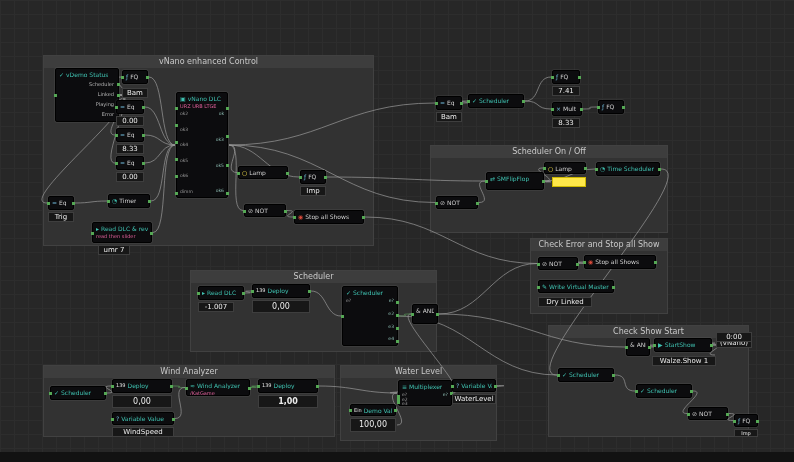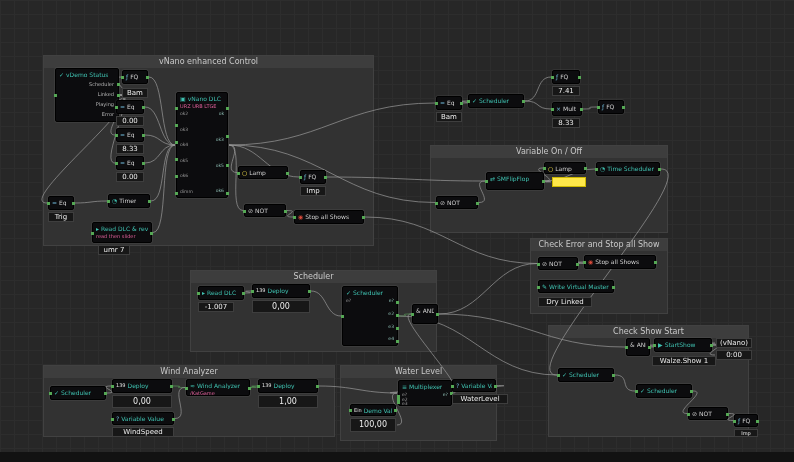--- a/index.html
+++ b/index.html
@@ -87,21 +87,21 @@
         <path d="M 693 391 C 709 391, 671 413.5, 687 413.5" fill="none" stroke="#9a9a9a" stroke-width="1" opacity="0.7"></path>
         <path d="M 729 413.5 C 745 413.5, 717 420.5, 733 420.5" fill="none" stroke="#9a9a9a" stroke-width="1" opacity="0.7"></path>
         <path d="M 651 347 C 667 347, 637 345, 653 345" fill="none" stroke="#9a9a9a" stroke-width="1" opacity="0.7"></path>
         <path d="M 713 345 C 729 345, 699 343, 715 343" fill="none" stroke="#9a9a9a" stroke-width="1" opacity="0.7"></path>
         <path d="M 713 345 C 729 345, 699 355, 715 355" fill="none" stroke="#9a9a9a" stroke-width="1" opacity="0.7"></path>
       </svg>
   <div class="group" style="left: 43px; top: 55px; width: 331px; height: 191px;">
         <div class="group-title">vNano enhanced Control</div>
       </div>
       <div class="group" style="left: 430px; top: 145px; width: 238px; height: 88px;">
-        <div class="group-title">Variable On / Off</div>
+        <div class="group-title">Scheduler On / Off</div>
       </div>
       <div class="group" style="left: 530px; top: 238px; width: 138px; height: 76px;">
         <div class="group-title">Check Error and Stop all Show</div>
       </div>
       <div class="group" style="left: 190px; top: 270px; width: 247px; height: 82px;">
         <div class="group-title">Scheduler</div>
       </div>
       <div class="group" style="left: 43px; top: 365px; width: 292px; height: 72px;">
         <div class="group-title">Wind Analyzer</div>
       </div>
@@ -433,21 +433,21 @@
         <div class="pin" style="background: rgb(85, 168, 85); top: 6.5px; right: -2px;"></div>
       </div>
       <div class="node" style="left: 258px; top: 379px; width: 60px; height: 14px;">
         <div class="node-head">
           <span class="badge">139</span>
           <span class="ntitle" style="color: rgb(63, 193, 176);">Deploy</span>
         </div>
         <div class="pin" style="background: rgb(85, 168, 85); top: 5px; left: -2px;"></div>
         <div class="pin" style="background: rgb(85, 168, 85); top: 5px; right: -2px;"></div>
       </div>
-      <div class="iobox" style="font-size: 8px; left: 258px; top: 395px; width: 60px; height: 13px;">1,00</div>
+      <div class="iobox" style="font-size: 8px; left: 258px; top: 395px; width: 60px; height: 13px; font-weight: bold;">1,00</div>
       <div class="node" style="left: 112px; top: 412px; width: 62px; height: 13px;">
         <div class="node-head">
           <span class="nicon" style="color: rgb(111, 184, 216);">?</span>
           <span class="ntitle" style="color: rgb(63, 193, 176);">Variable Value</span>
         </div>
         <div class="pin" style="background: rgb(85, 168, 85); top: 4.5px; left: -2px;"></div>
         <div class="pin" style="background: rgb(85, 168, 85); top: 4.5px; right: -2px;"></div>
       </div>
       <div class="iobox" style="left: 112px; top: 427px; width: 62px; height: 10px;">WindSpeed</div>
       <div class="node" style="left: 398px; top: 380px; width: 54px; height: 26px;">
@@ -471,21 +471,21 @@
         <div class="pin" style="background: rgb(85, 168, 85); top: 11px; right: -2px;"></div>
       </div>
       <div class="node" style="left: 452px; top: 379px; width: 44px; height: 13px;">
         <div class="node-head">
           <span class="nicon" style="color: rgb(111, 184, 216);">?</span>
           <span class="ntitle" style="color: rgb(63, 193, 176);">Variable Value</span>
         </div>
         <div class="pin" style="background: rgb(85, 168, 85); top: 4.5px; left: -2px;"></div>
         <div class="pin" style="background: rgb(85, 168, 85); top: 4.5px; right: -2px;"></div>
       </div>
-      <div class="iobox" style="left: 452px; top: 394px; width: 56px; height: 10px;">WaterLevel</div>
+      <div class="iobox" style="left: 452px; top: 394px; width: 44px; height: 10px;">WaterLevel</div>
       <div class="node" style="left: 350px; top: 404px; width: 46px; height: 12px;">
         <div class="node-head">
           <span class="badge">Ein</span>
           <span class="ntitle" style="color: rgb(63, 193, 176);">Demo Value</span>
         </div>
         <div class="pin" style="background: rgb(85, 168, 85); top: 4px; left: -2px;"></div>
         <div class="pin" style="background: rgb(85, 168, 85); top: 4px; right: -2px;"></div>
       </div>
       <div class="iobox" style="font-size: 8px; left: 350px; top: 418px; width: 46px; height: 14px;">100,00</div>
       <div class="node" style="left: 626px; top: 338px; width: 24px; height: 18px;">
@@ -498,21 +498,21 @@
       </div>
       <div class="node" style="left: 654px; top: 338px; width: 58px; height: 14px;">
         <div class="node-head">
           <span class="nicon" style="color: rgb(63, 193, 176);">▶</span>
           <span class="ntitle" style="color: rgb(63, 193, 176);">StartShow</span>
         </div>
         <div class="pin" style="background: rgb(85, 168, 85); top: 5px; left: -2px;"></div>
         <div class="pin" style="background: rgb(85, 168, 85); top: 5px; right: -2px;"></div>
       </div>
       <div class="iobox" style="left: 716px; top: 338px; width: 36px; height: 10px;">(vNano)</div>
-      <div class="iobox" style="left: 716px; top: 350px; width: 36px; height: 10px;">0:00</div>
+      <div class="iobox" style="left: 716px; top: 332px; width: 36px; height: 10px;">0:00</div>
       <div class="iobox" style="left: 652px; top: 356px; width: 64px; height: 10px;">Walze.Show 1</div>
       <div class="node" style="left: 558px; top: 368px; width: 56px; height: 14px;">
         <div class="node-head">
           <span class="nicon" style="color: rgb(63, 193, 176);">✓</span>
           <span class="ntitle" style="color: rgb(63, 193, 176);">Scheduler</span>
         </div>
         <div class="pin" style="background: rgb(85, 168, 85); top: 5px; left: -2px;"></div>
         <div class="pin" style="background: rgb(85, 168, 85); top: 5px; right: -2px;"></div>
       </div>
       <div class="node" style="left: 636px; top: 384px; width: 56px; height: 14px;">

